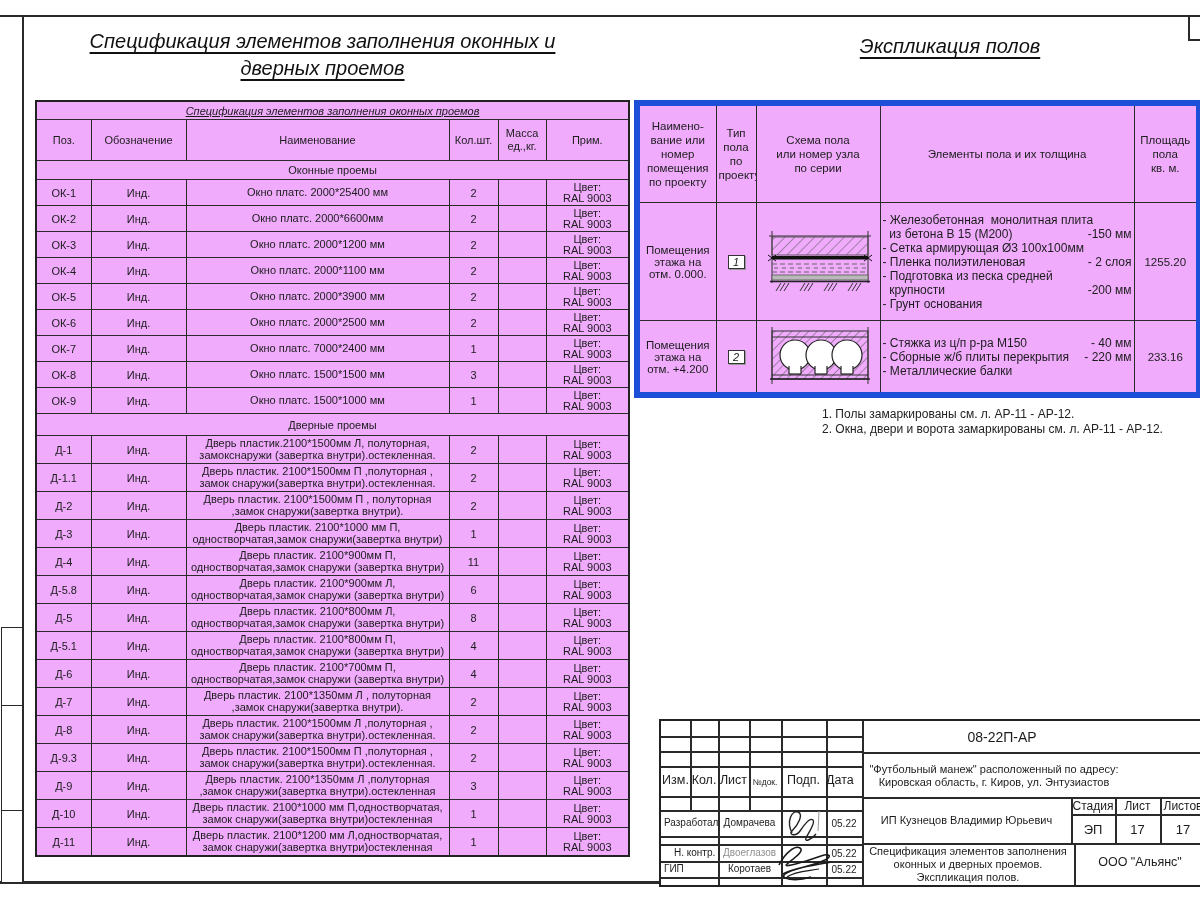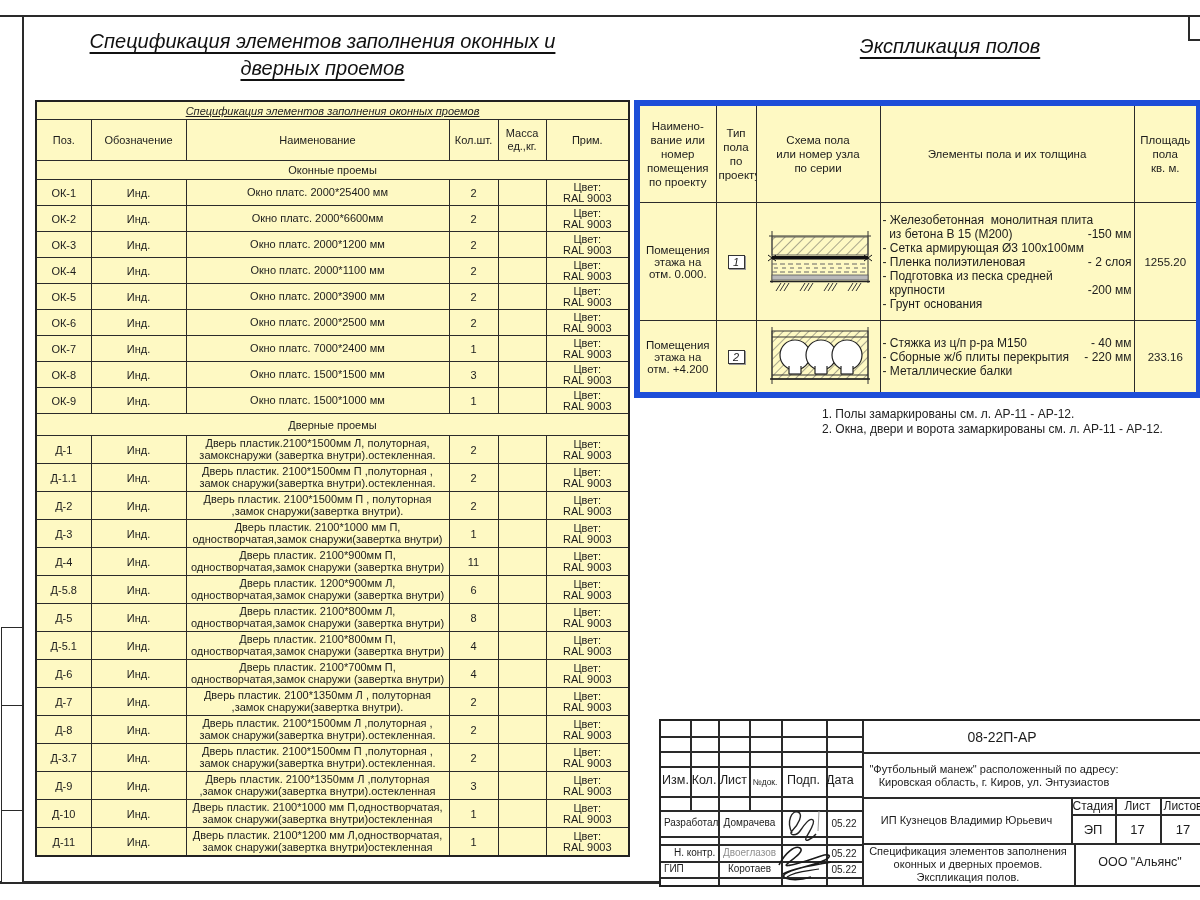--- a/index.html
+++ b/index.html
@@ -6,21 +6,21 @@
   #page{position:relative;width:1200px;height:900px;background:#fff;overflow:hidden;
         font-family:"Liberation Sans",sans-serif;color:#1c1c1c;}
   .abs{position:absolute;}
   
   .hline{position:absolute;background:#2a2a2a;height:2px;}
   .vline{position:absolute;background:#2a2a2a;width:2px;}
   
   .big-title{font-style:italic;font-size:20px;text-align:center;line-height:27px;color:#111;}
   .big-title span{text-decoration:underline;text-underline-offset:4px;}
   
-  table.grid{border-collapse:collapse;table-layout:fixed;background:#fef9c3;}
+  table.grid{border-collapse:collapse;table-layout:fixed;background:#f0abfc;}
   table.grid td{border:1px solid #2b2b2b;text-align:center;vertical-align:middle;
                 padding:0 2px;overflow:hidden;}
   #spec-table{position:absolute;left:35px;top:100px;width:593px;border:2px solid #222;}
   #spec-table td{font-size:11px;}
   tr.h19 td{height:17px;} tr.h42 td{height:40px;} tr.h20 td{height:18px;}
   tr.h27 td{height:25px;} tr.h23 td{height:21px;} tr.h29 td{height:27px;}
   .tbl-title{font-style:italic;font-size:11px;}
   .tbl-title span{text-decoration:underline;}
   td.note{font-size:10.5px;line-height:11px;white-space:pre-line;}
   td.nm{font-size:10.5px;line-height:11.5px;}
@@ -224,21 +224,21 @@
           <td>Инд.</td>
           <td class="nm">Дверь пластик. 2100*900мм П, одностворчатая,замок снаружи (завертка внутри)</td>
           <td>11</td>
           <td></td>
           <td class="note">Цвет:
 RAL 9003</td>
         </tr>
     <tr class="h29">
           <td>Д-5.8</td>
           <td>Инд.</td>
-          <td class="nm">Дверь пластик. 1200*900мм Л, одностворчатая,замок снаружи (завертка внутри)</td>
+          <td class="nm">Дверь пластик. 2100*900мм Л, одностворчатая,замок снаружи (завертка внутри)</td>
           <td>6</td>
           <td></td>
           <td class="note">Цвет:
 RAL 9003</td>
         </tr>
     <tr class="h29">
           <td>Д-5</td>
           <td>Инд.</td>
           <td class="nm">Дверь пластик. 2100*800мм Л, одностворчатая,замок снаружи (завертка внутри)</td>
           <td>8</td>
@@ -276,21 +276,21 @@
     <tr class="h29">
           <td>Д-8</td>
           <td>Инд.</td>
           <td class="nm">Дверь пластик. 2100*1500мм Л ,полуторная , замок снаружи(завертка внутри).остекленная.</td>
           <td>2</td>
           <td></td>
           <td class="note">Цвет:
 RAL 9003</td>
         </tr>
     <tr class="h29">
-          <td>Д-3.7</td>
+          <td>Д-9.3</td>
           <td>Инд.</td>
           <td class="nm">Дверь пластик. 2100*1500мм П ,полуторная , замок снаружи(завертка внутри).остекленная.</td>
           <td>2</td>
           <td></td>
           <td class="note">Цвет:
 RAL 9003</td>
         </tr>
     <tr class="h29">
           <td>Д-9</td>
           <td>Инд.</td>

